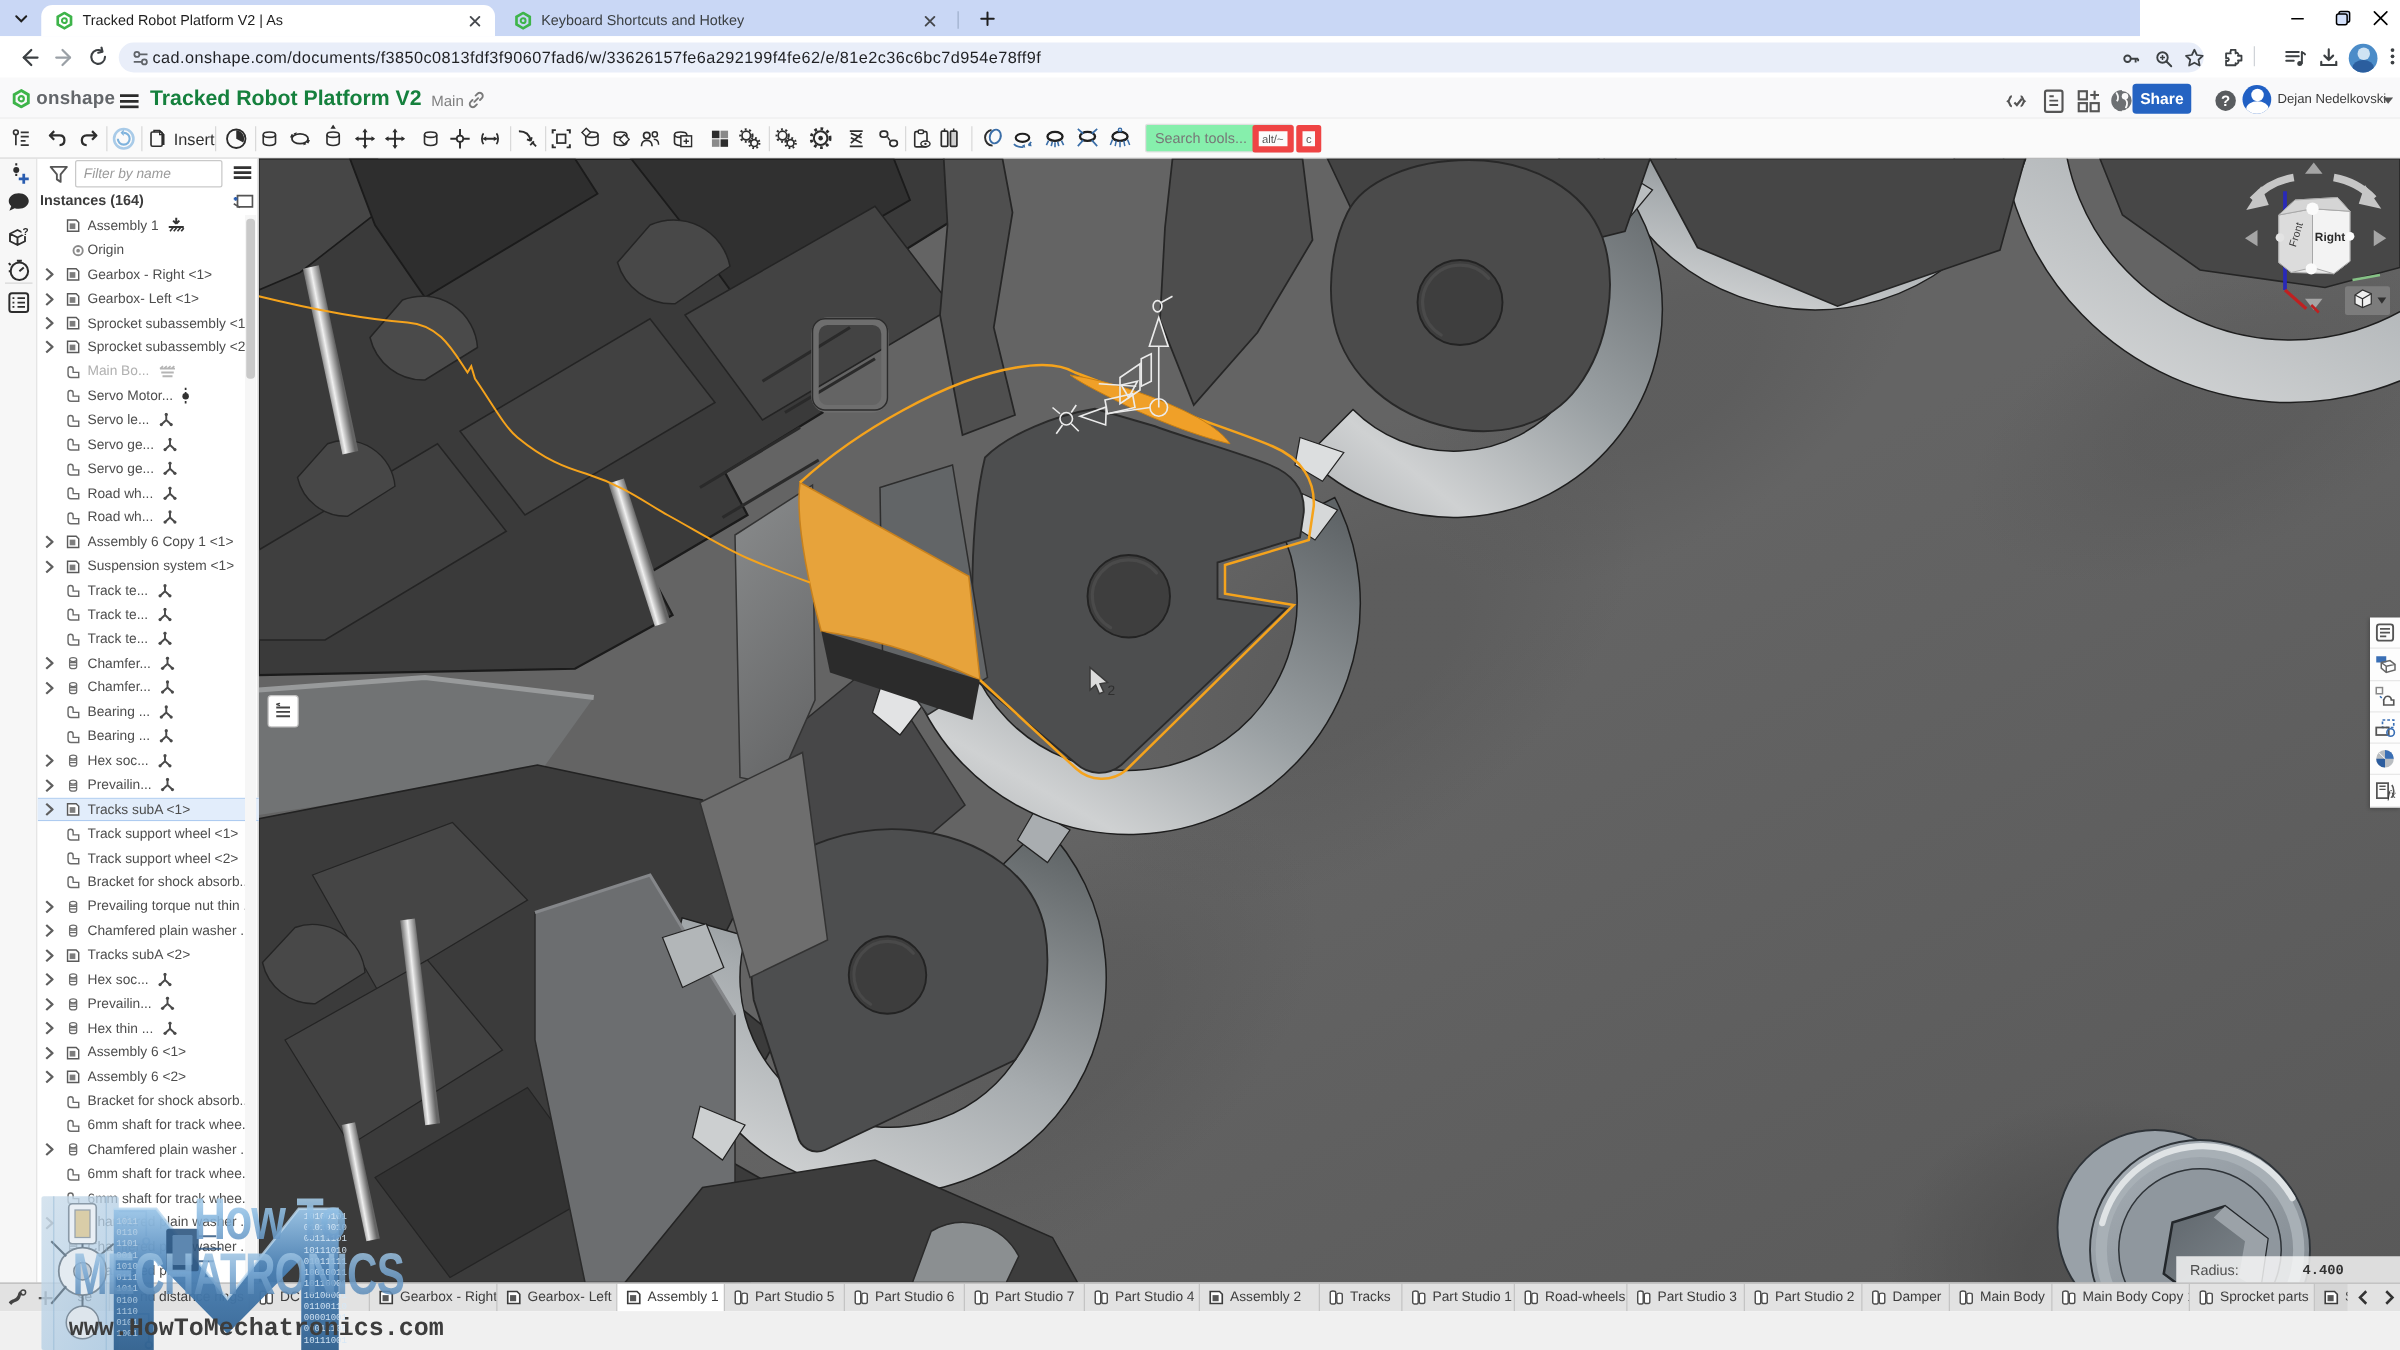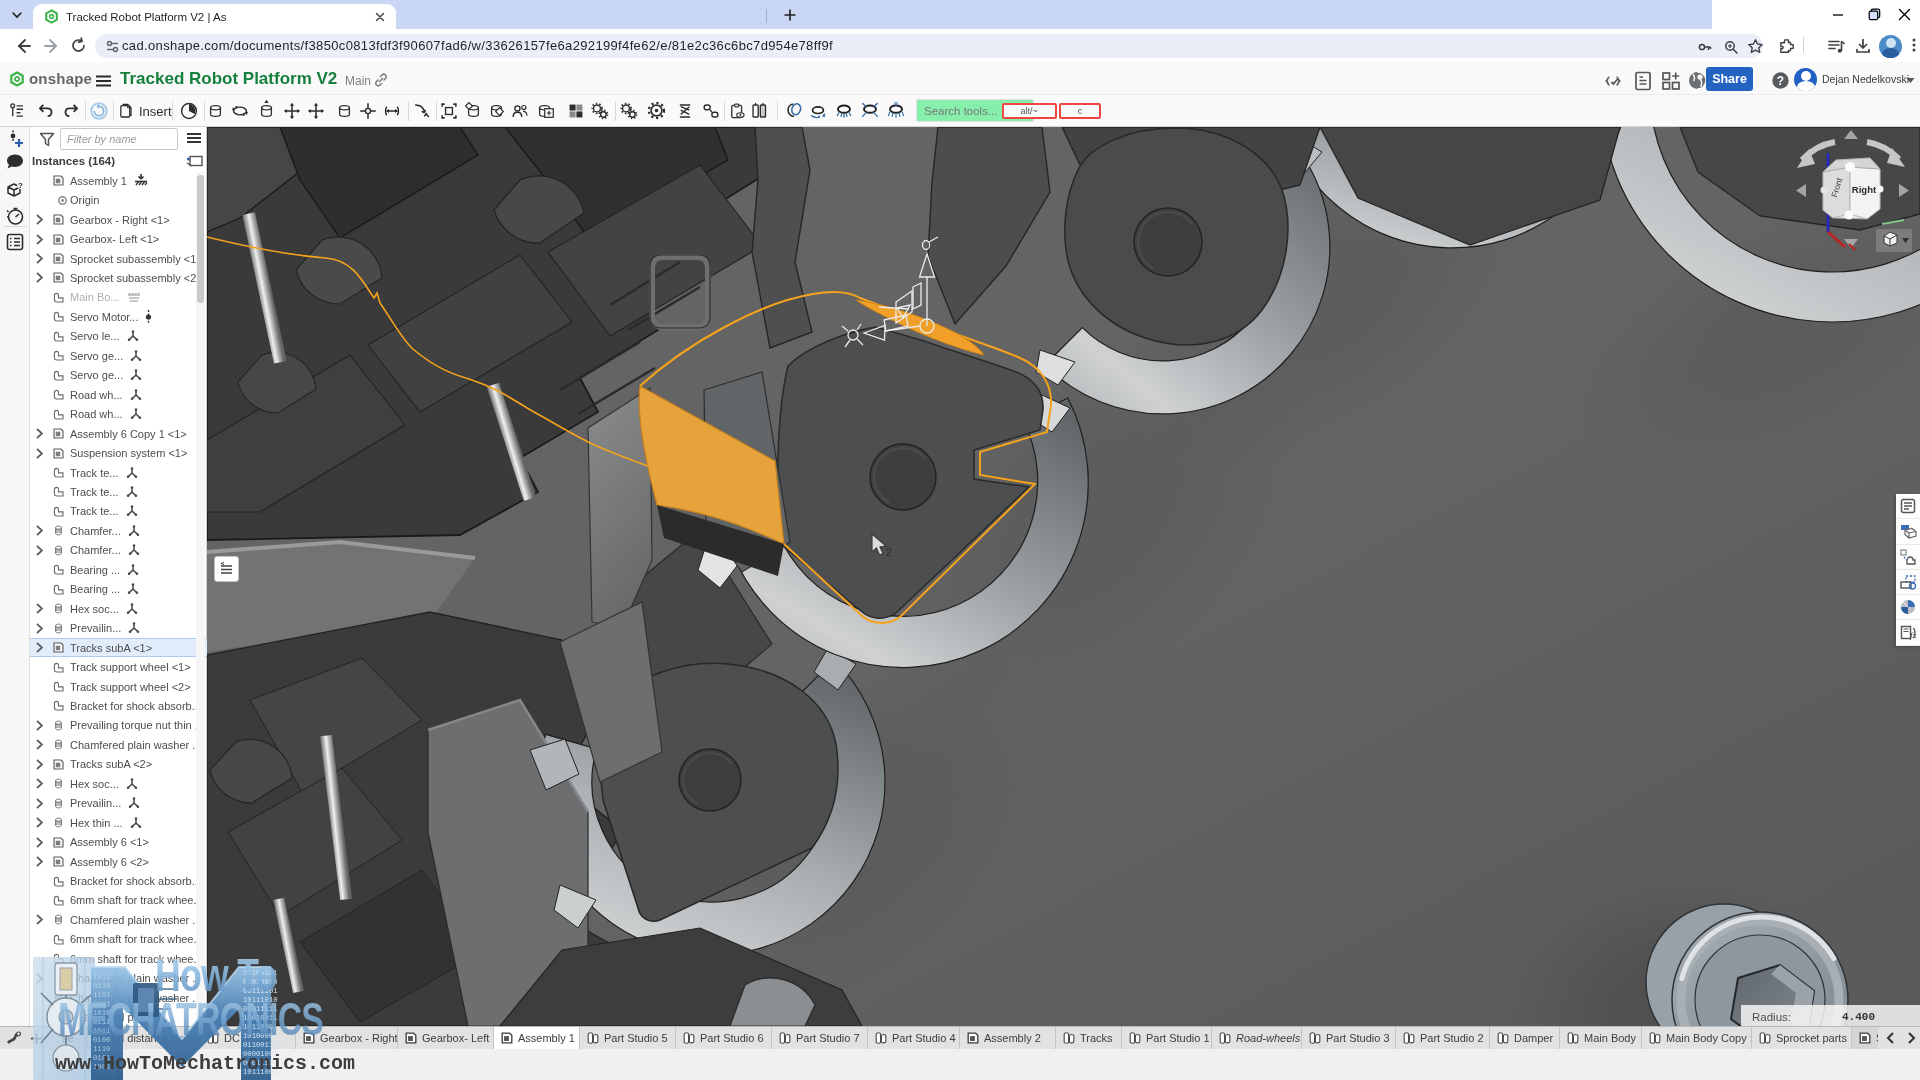--- a/index.html
+++ b/index.html
@@ -27,21 +27,21 @@
 #osheader{left:0;top:62px;width:1920px;height:33px;background:#f9f9fa;border-bottom:1px solid #ececec;}
 #doctitle{position:absolute;left:120px;top:7px;font-size:17px;font-weight:bold;color:#15803d;}
 #docmain{position:absolute;left:345px;top:12px;font-size:12px;color:#808080;}
 #sharebtn{position:absolute;left:1706px;top:5px;width:47px;height:24px;background:#2563c2;border-radius:3px;color:#fff;font-size:12.5px;font-weight:bold;text-align:center;line-height:24px;}
 
 
 #ostoolbar{left:0;top:95px;width:1920px;height:32px;background:#fafafa;border-bottom:1px solid #d4d4d4;}
 #ostoolbar > svg{transform:scale(0.86);}
 .tbsep{position:absolute;top:6px;width:1px;height:20px;background:#d9d9d9;}
 #searchtools{position:absolute;left:916px;top:4px;width:118px;height:23px;background:#86efac;border:1px solid #e0e0e0;border-radius:2px;display:flex;align-items:center;font-size:11.5px;color:#777;white-space:nowrap;}
-#searchtools .kbd{font-size:9px;color:#555;background:#fbfbfb;border:2px solid #ef4444;border-radius:2px;padding:1px 17px;margin-left:4px;}
+#searchtools .kbd{font-size:9px;color:#555;background:#fbfbfb;border:5px solid #ef4444;border-radius:2px;padding:1px 3px;margin-left:4px;}
 
 
 #leftstrip{left:0;top:127px;width:30px;height:899px;background:#f7f7f7;border-right:1px solid #e0e0e0;}
 #leftstrip .sep{position:absolute;left:4px;top:99px;width:22px;height:1px;background:#d8d8d8;}
 
 
 #treepanel{left:30px;top:127px;width:177px;height:899px;background:#fff;border-right:1px solid #ccc;}
 #filterbox{position:absolute;left:30px;top:1px;width:118px;height:22px;border:1px solid #c9c9c9;border-radius:2px;background:#fff;color:#9a9a9a;font-size:11px;font-style:italic;line-height:20px;padding-left:6px;}
 #insthdr{position:absolute;left:2px;top:28px;font-size:11.5px;font-weight:bold;color:#3c3c3c;}
 #treerows{position:absolute;left:0;top:44px;width:177px;}
@@ -188,20 +188,29 @@
     <div class="wbtn" style="left:2px;width:30px;">
         <svg width="12" height="12" viewBox="0 0 12 12">
           <path d="M2 4 L6 8 L10 4" stroke="#1f1f1f" stroke-width="1.6" fill="none" stroke-linecap="round"></path>
         </svg>
       </div>
     <div class="ctab active" style="left:33px;width:363px;">
       <svg class="fav" width="15" height="15">
           <use href="#onhex"></use>
         </svg>
       <div class="ttl">Tracked Robot Platform V2 | As</div>
+      <svg width="22" height="22" viewBox="0 0 22 22" style="flex:0 0 auto;margin-right:5px;">
+          <path d="M7.5 7.5 L14.5 14.5 M14.5 7.5 L7.5 14.5" stroke="#45484d" stroke-width="1.5" stroke-linecap="round"></path>
+        </svg>
+    </div>
+    <div class="ctab" style="left:400px;width:360px;color:#3c4043;">
+      <svg class="fav" width="15" height="15">
+          <use href="#onhex"></use>
+        </svg>
+      <div class="ttl" style="-webkit-mask-image:linear-gradient(90deg,#000 88%,transparent);mask-image:linear-gradient(90deg,#000 88%,transparent);">Keyboard Shortcuts and Hotkey</div>
       <svg width="22" height="22" viewBox="0 0 22 22" style="flex:0 0 auto;margin-right:5px;">
           <path d="M7.5 7.5 L14.5 14.5 M14.5 7.5 L7.5 14.5" stroke="#45484d" stroke-width="1.5" stroke-linecap="round"></path>
         </svg>
     </div>
     <div class="tsep" style="left:766px;"></div>
     <div class="wbtn" style="left:775px;width:30px;">
         <svg width="14" height="14" viewBox="0 0 14 14">
           <path d="M7 2 V12 M2 7 H12" stroke="#1f1f1f" stroke-width="1.6" stroke-linecap="round"></path>
         </svg>
       </div>
@@ -1283,21 +1292,21 @@
     <div class="btab" style="width:66px;"><span class="bic">
           <svg width="14" height="14">
             <use href="#pstabicon"></use>
           </svg>
         </span>Tracks</div>
     <div class="btab" style="width:90px;"><span class="bic">
           <svg width="14" height="14">
             <use href="#pstabicon"></use>
           </svg>
         </span>Part Studio 1</div>
-    <div class="btab" style="width:90px;font-style:italic;"><span class="bic">
+    <div class="btab" style="width:90px;"><span class="bic">
           <svg width="14" height="14">
             <use href="#pstabicon"></use>
           </svg>
         </span>Road-wheels</div>
     <div class="btab" style="width:94px;"><span class="bic">
           <svg width="14" height="14">
             <use href="#pstabicon"></use>
           </svg>
         </span>Part Studio 3</div>
     <div class="btab" style="width:94px;"><span class="bic">

